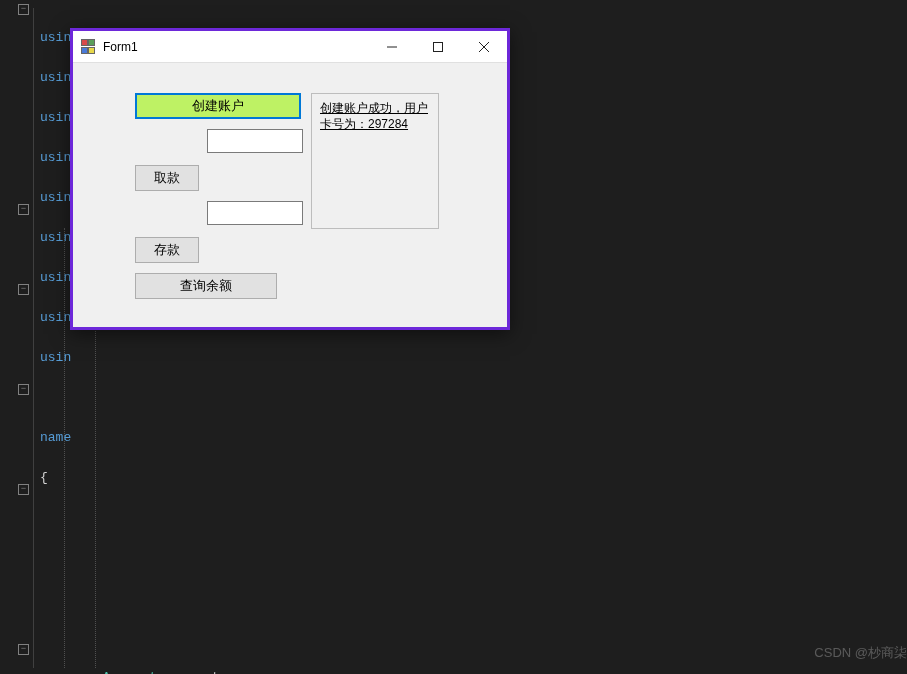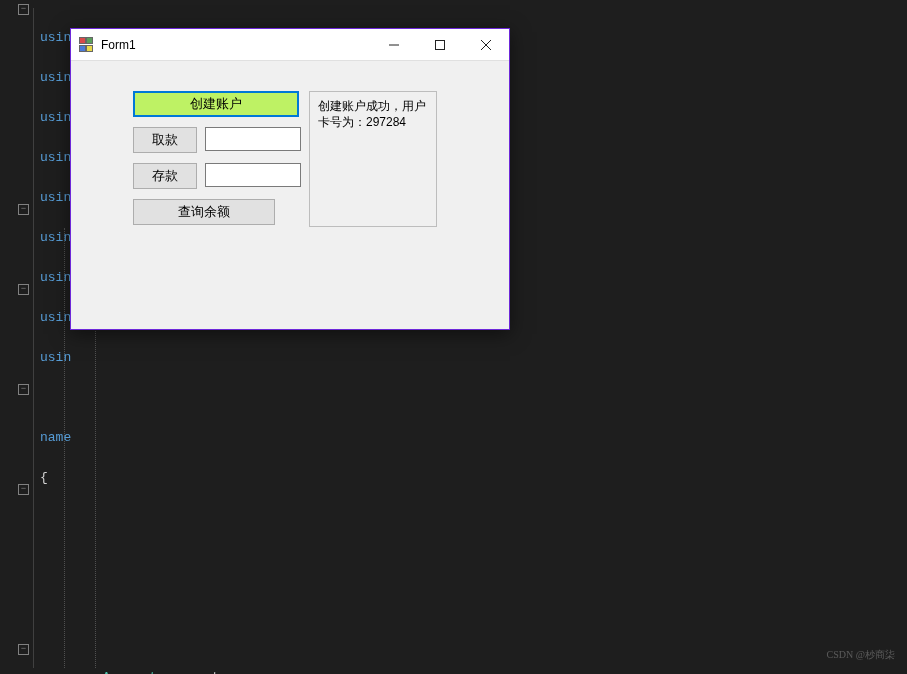--- a/index.html
+++ b/index.html
@@ -63,21 +63,21 @@
       border-left: 1px dotted #505050;
     }
     
     .winform {
       position: absolute;
       left: 70px;
       top: 28px;
       width: 440px;
       height: 302px;
       background: #f0f0f0;
-      border: 1px solid #6d28d9;
+      border: 3px solid #6d28d9;
       box-shadow: 0 4px 18px rgba(0,0,0,0.5);
       font-family: "Microsoft YaHei", SimSun, Arial, sans-serif;
     }
     .titlebar {
       height: 32px;
       background: #fff;
       display: flex;
       align-items: center;
       border-bottom: 1px solid #e0e0e0;
     }
@@ -129,20 +129,21 @@
       font-size: 13px;
       cursor: pointer;
       font-family: inherit;
     }
     .wf-btn.focus {
       border: 2px solid #0078d7;
       background: #bef264;
     }
     .wf-btn.small {
       width: 66px;
+      margin-top: 36px;
     }
     .row {
       display: flex;
       margin-top: 10px;
       gap: 8px;
     }
     .wf-input {
       width: 96px;
       height: 24px;
       border: 1px solid #7a7a7a;
@@ -156,28 +157,29 @@
       left: 238px;
       top: 30px;
       width: 128px;
       height: 136px;
       border: 1px solid #bdbdbd;
       background: #f0f0f0;
       padding: 6px 8px;
       font-size: 12px;
       color: #000;
       line-height: 16px;
+      text-decoration: underline;
     }
     .watermark {
       position: absolute;
-      right: 12px;
+      right: 0;
       bottom: 12px;
       color: rgba(200,200,200,0.35);
-      font-size: 10px;
-      font-family: Liberation Serif, serif;
+      font-size: 13px;
+      font-family: Liberation Sans, sans-serif;
     }
   </style>
 </head>
 <body>
 
 <div class="editor">
 
   <div class="gutter">
     <div class="fold" style="top:4px;">−</div>
     <div class="fold" style="top:204px;">−</div>

